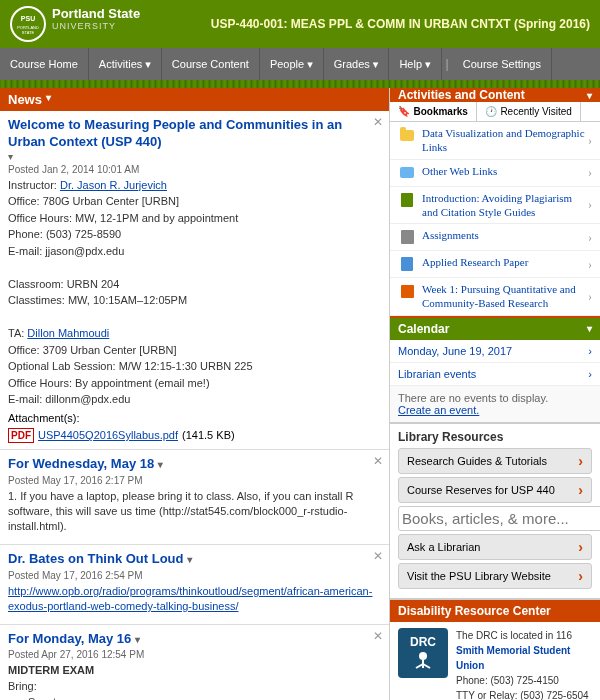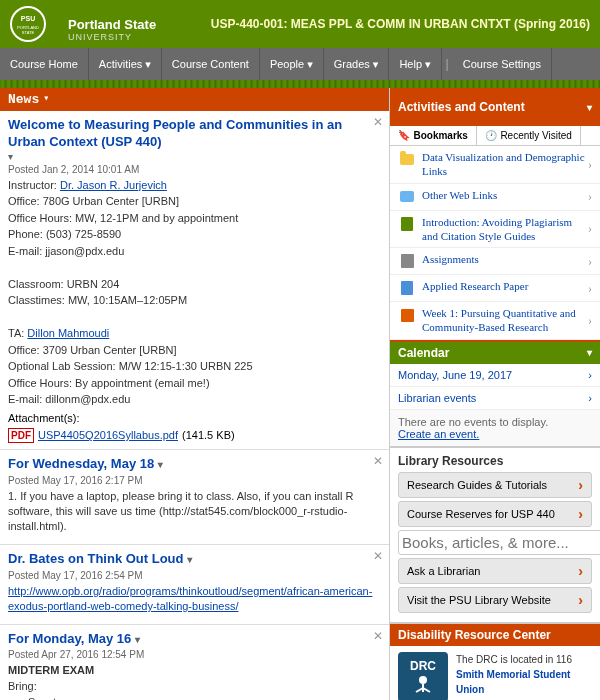--- a/index.html
+++ b/index.html
@@ -1,20 +1,20 @@
 <!DOCTYPE html>
 <html><head>
   <meta charset="utf-8">
   <style>
     * { box-sizing: border-box; margin: 0; padding: 0; }
     body { font-family: Arial, Helvetica, sans-serif; font-size: 12px; background: #fff; width: 600px; }
 
     
     .header { background: #5a8a00; display: flex; align-items: center; padding: 6px 10px; }
-    .header-logo { display: flex; align-items: flex-end; gap: 22px; }
+    .header-logo { display: flex; align-items: flex-start; gap: 6px; }
     .logo-circle { width: 36px; height: 36px; border-radius: 50%; background: #fff; display: flex; align-items: center; justify-content: center; overflow: hidden; }
     .header-course-title { color: #fef9c3; font-size: 12px; font-weight: bold; margin-left: auto; text-align: right; flex: 1; padding-left: 20px; }
 
     
     .nav { background: #6a6a6a; display: flex; align-items: center; height: 32px; }
     .nav-item { color: #fff; font-size: 11px; padding: 0 10px; cursor: pointer; height: 100%; display: flex; align-items: center; border-right: 1px solid #555; }
     .nav-separator { color: #aaa; padding: 0 4px; }
 
     
     .grass { height: 8px; background: repeating-linear-gradient(90deg, #4a7c00 0px, #5a9200 3px, #3d6800 6px); }
@@ -35,21 +35,21 @@
     .instructor-info { font-size: 11px; color: #333; line-height: 1.5; }
     .instructor-info a { color: #0645ad; }
     .attachment { display: flex; align-items: center; gap: 4px; font-size: 11px; margin-top: 4px; }
     .pdf-icon { color: #cc0000; font-size: 10px; font-weight: bold; border: 1px solid #cc0000; padding: 1px 2px; }
     .attachment a { color: #0645ad; }
 
     
     ul.news-list { margin-left: 20px; font-size: 11px; color: #333; line-height: 1.5; }
 
     
-    .right-section-header { background: #cc4400; color: #fff; padding: 12px 8px; font-size: 12px; font-weight: bold; display: flex; align-items: center; justify-content: space-between; gap: 12px; }
+    .right-section-header { background: #cc4400; color: #fff; padding: 0 8px; font-size: 12px; font-weight: bold; display: flex; align-items: center; justify-content: space-between; gap: 12px; }
 
     
     .bookmark-tabs { display: flex; border-bottom: 1px solid #ccc; }
     .bookmark-tab { padding: 4px 8px; font-size: 10px; cursor: pointer; border-right: 1px solid #ccc; display: flex; align-items: center; gap: 3px; }
     .bookmark-tab.active { background: #fff; font-weight: bold; }
 
     .activity-item { display: flex; align-items: center; justify-content: space-between; padding: 4px 8px; border-bottom: 1px solid #eee; cursor: pointer; font-family: Liberation Serif, serif; }
     .activity-left { display: flex; align-items: flex-start; gap: 6px; flex: 1; }
     .activity-icon { width: 18px; height: 18px; flex-shrink: 0; display: flex; align-items: center; justify-content: center; }
     .activity-text { font-size: 11px; color: #0645ad; line-height: 1.3; }
@@ -75,21 +75,21 @@
     
     .drc-section { border-top: 2px solid #ccc; }
     .drc-header { background: #cc4400; color: #fff; padding: 4px 8px; font-size: 12px; font-weight: bold; }
     .drc-content { display: flex; gap: 8px; padding: 6px 8px; }
     .drc-text { font-size: 10px; color: #333; line-height: 1.5; }
     .drc-text b { color: #0645ad; }
 
     
     .right-scroll { overflow-y: auto; max-height: 260px; }
 
-    .news-header-row { display: flex; align-items: flex-start; gap: 4px; font-family: Liberation Mono, monospace; }
+    .news-header-row { display: flex; align-items: flex-start; gap: 4px; }
     .expand-arrow { color: #fff; font-size: 10px; cursor: pointer; }
 
     
     .icon-folder { width: 14px; height: 11px; background: #f4c842; border-radius: 0 2px 2px 2px; position: relative; }
     .icon-folder::before { content:''; position:absolute; top:-3px; left:0; width:6px; height:3px; background:#f4c842; border-radius:2px 2px 0 0; }
     .icon-link { width: 14px; height: 11px; background: #6ab4f0; border-radius: 2px; }
     .icon-book { width: 12px; height: 14px; background: #5a8a00; border-radius: 1px; }
     .icon-assign { width: 13px; height: 14px; background: #888; border-radius: 1px; }
     .icon-paper { width: 12px; height: 14px; background: #4a90d9; border-radius: 1px; }
     .icon-week { width: 13px; height: 13px; background: #e05a00; border-radius: 1px; }

